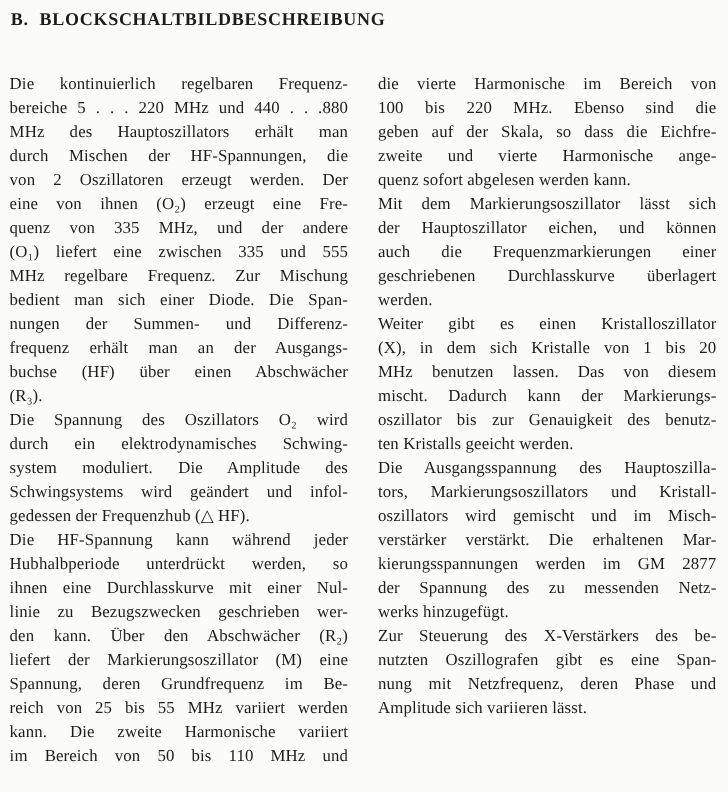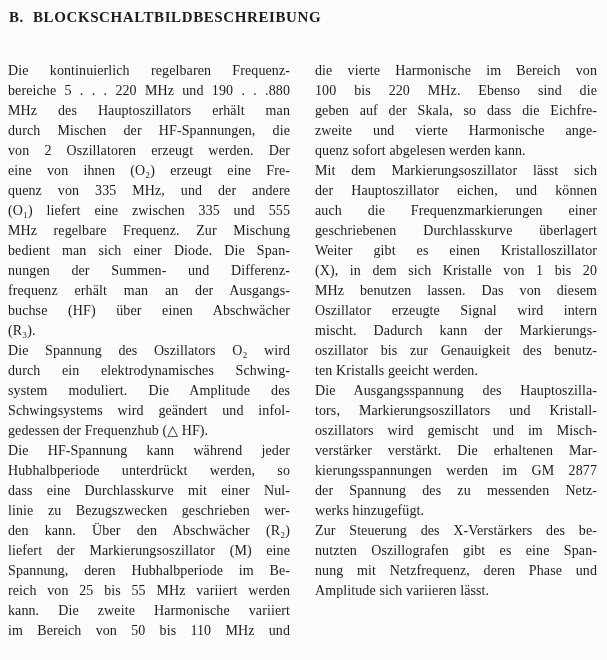--- a/index.html
+++ b/index.html
@@ -46,63 +46,63 @@
   .line.para-end { text-align-last: left; }
 </style>
 </head>
 <body>
 
 <div class="page">
   <div class="heading"><span class="hprefix">B.</span><span>BLOCKSCHALTBILDBESCHREIBUNG</span></div>
   <div class="columns">
     <div class="col">
         <div class="line">Die kontinuierlich regelbaren Frequenz-</div>
-        <div class="line">bereiche 5 . . . 220 MHz und 190 . . .880</div>
+        <div class="line">bereiche 5 . . . 220 MHz und 440 . . .880</div>
         <div class="line">MHz des Hauptoszillators erhält man</div>
         <div class="line">durch Mischen der HF-Spannungen, die</div>
         <div class="line">von 2 Oszillatoren erzeugt werden. Der</div>
         <div class="line">eine von ihnen (O₂) erzeugt eine Fre-</div>
         <div class="line">quenz von 335 MHz, und der andere</div>
         <div class="line">(O₁) liefert eine zwischen 335 und 555</div>
         <div class="line">MHz regelbare Frequenz. Zur Mischung</div>
         <div class="line">bedient man sich einer Diode. Die Span-</div>
         <div class="line">nungen der Summen- und Differenz-</div>
         <div class="line">frequenz erhält man an der Ausgangs-</div>
         <div class="line">buchse (HF) über einen Abschwächer</div>
         <div class="line para-end">(R₃).</div>
         <div class="line">Die Spannung des Oszillators O₂ wird</div>
         <div class="line">durch ein elektrodynamisches Schwing-</div>
         <div class="line">system moduliert. Die Amplitude des</div>
         <div class="line">Schwingsystems wird geändert und infol-</div>
         <div class="line para-end">gedessen der Frequenzhub (△ HF).</div>
         <div class="line">Die HF-Spannung kann während jeder</div>
         <div class="line">Hubhalbperiode unterdrückt werden, so</div>
-        <div class="line">dass eine Durchlasskurve mit einer Nul-</div>
+        <div class="line">ihnen eine Durchlasskurve mit einer Nul-</div>
         <div class="line">linie zu Bezugszwecken geschrieben wer-</div>
         <div class="line">den kann. Über den Abschwächer (R₂)</div>
         <div class="line">liefert der Markierungsoszillator (M) eine</div>
-        <div class="line">Spannung, deren Hubhalbperiode im Be-</div>
+        <div class="line">Spannung, deren Grundfrequenz im Be-</div>
         <div class="line">reich von 25 bis 55 MHz variiert werden</div>
         <div class="line">kann. Die zweite Harmonische variiert</div>
         <div class="line">im Bereich von 50 bis 110 MHz und</div>
       </div>
     <div class="col">
         <div class="line">die vierte Harmonische im Bereich von</div>
         <div class="line">100 bis 220 MHz. Ebenso sind die</div>
         <div class="line">geben auf der Skala, so dass die Eichfre-</div>
         <div class="line">zweite und vierte Harmonische ange-</div>
         <div class="line para-end">quenz sofort abgelesen werden kann.</div>
         <div class="line">Mit dem Markierungsoszillator lässt sich</div>
         <div class="line">der Hauptoszillator eichen, und können</div>
         <div class="line">auch die Frequenzmarkierungen einer</div>
         <div class="line">geschriebenen Durchlasskurve überlagert</div>
+        <div class="line para-end">werden.</div>
         <div class="line">Weiter gibt es einen Kristalloszillator</div>
         <div class="line">(X), in dem sich Kristalle von 1 bis 20</div>
         <div class="line">MHz benutzen lassen. Das von diesem</div>
-        <div class="line">Oszillator erzeugte Signal wird intern</div>
         <div class="line">mischt. Dadurch kann der Markierungs-</div>
         <div class="line">oszillator bis zur Genauigkeit des benutz-</div>
         <div class="line para-end">ten Kristalls geeicht werden.</div>
         <div class="line">Die Ausgangsspannung des Hauptoszilla-</div>
         <div class="line">tors, Markierungsoszillators und Kristall-</div>
         <div class="line">oszillators wird gemischt und im Misch-</div>
         <div class="line">verstärker verstärkt. Die erhaltenen Mar-</div>
         <div class="line">kierungsspannungen werden im GM 2877</div>
         <div class="line">der Spannung des zu messenden Netz-</div>
         <div class="line para-end">werks hinzugefügt.</div>

